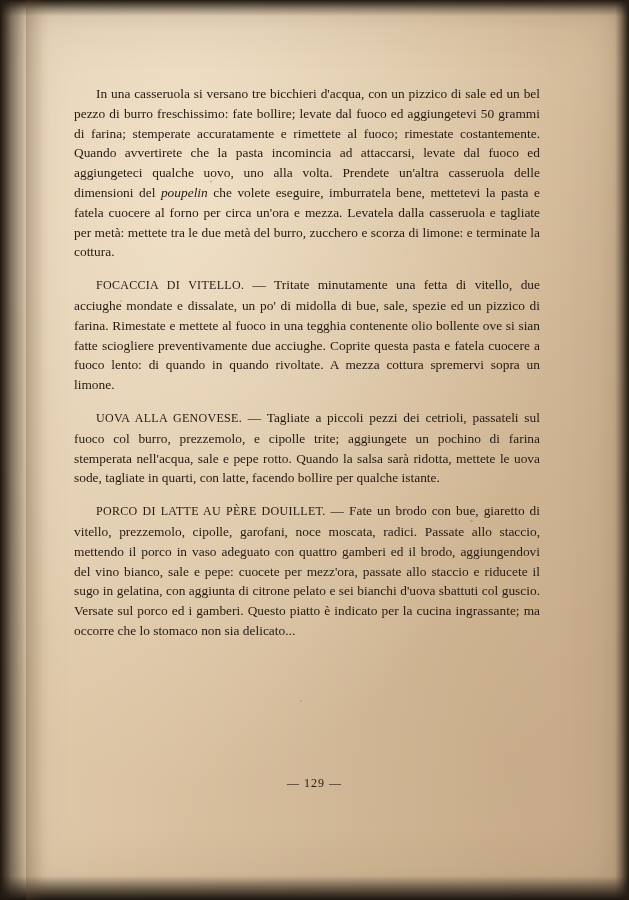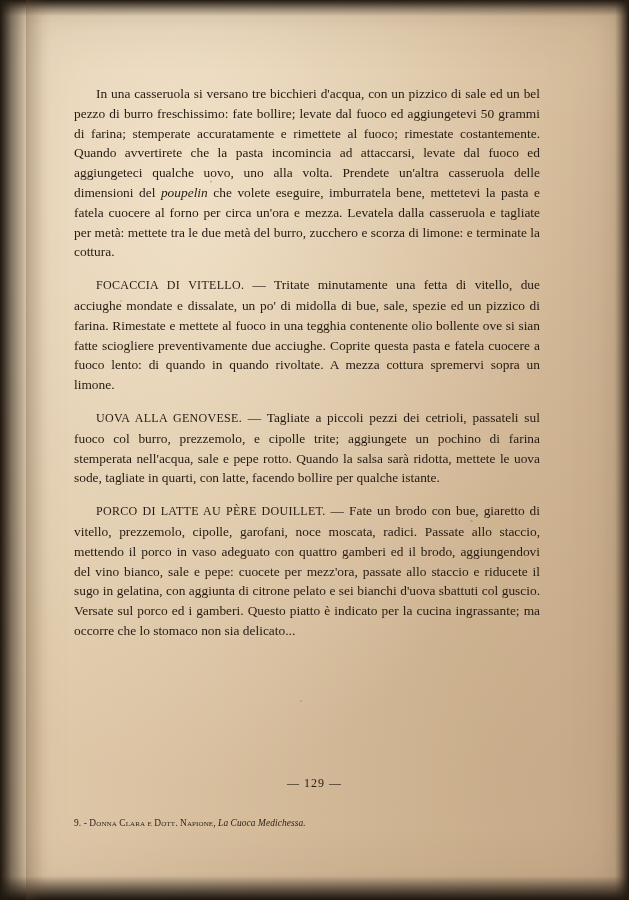--- a/index.html
+++ b/index.html
@@ -149,15 +149,14 @@
 
     <p class="para"><span class="recipe-head">UOVA ALLA GENOVESE.</span><span class="dash"> — </span><span>Tagliate a piccoli pezzi dei cetrioli, passateli sul fuoco col burro, prezzemolo, e cipolle trite; aggiungete un pochino di farina stemperata nell'acqua, sale e pepe rotto. Quando la salsa sarà ridotta, mettete le uova sode, tagliate in quarti, con latte, facendo bollire per qualche istante.</span></p>
 
     <p class="para"><span class="recipe-head">PORCO DI LATTE AU PÈRE DOUILLET.</span><span class="dash"> — </span><span>Fate un brodo con bue, giaretto di vitello, prezzemolo, cipolle, garofani, noce moscata, radici. Passate allo staccio, mettendo il porco in vaso adeguato con quattro gamberi ed il brodo, aggiungendovi del vino bianco, sale e pepe: cuocete per mezz'ora, passate allo staccio e riducete il sugo in gelatina, con aggiunta di citrone pelato e sei bianchi d'uova sbattuti col guscio. Versate sul porco ed i gamberi. Questo piatto è indicato per la cucina ingrassante; ma occorre che lo stomaco non sia delicato...</span></p>
 
 
   </div>
 
   <div id="page-number">— 129 —</div>
 
-  <div id="footnote"><span class="sc">9.</span><span> - </span><span class="sc">Donna Clara e Dott. Napione,</span> <span class="ital">La Cuoca Medichessa.</span></div>
 
 </div>
 
 </body></html>

